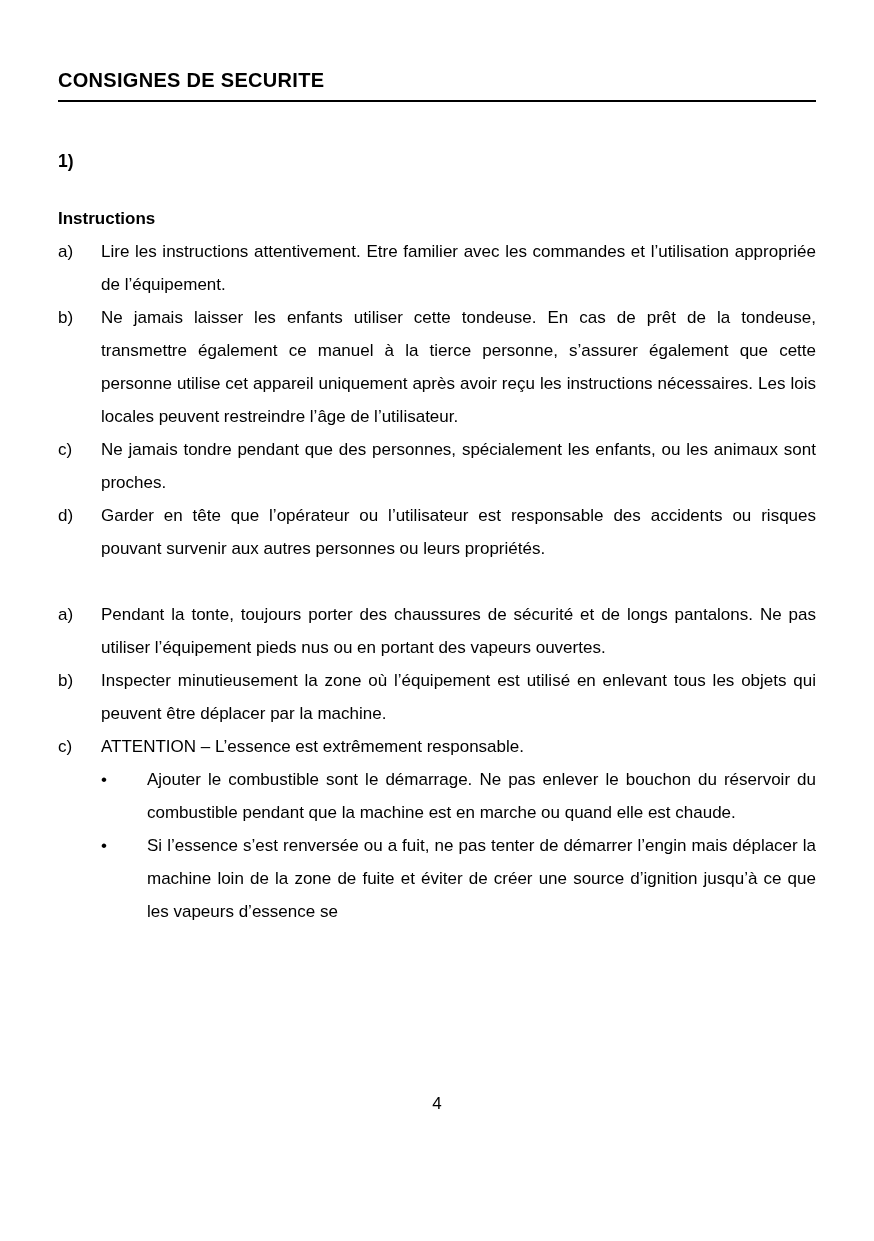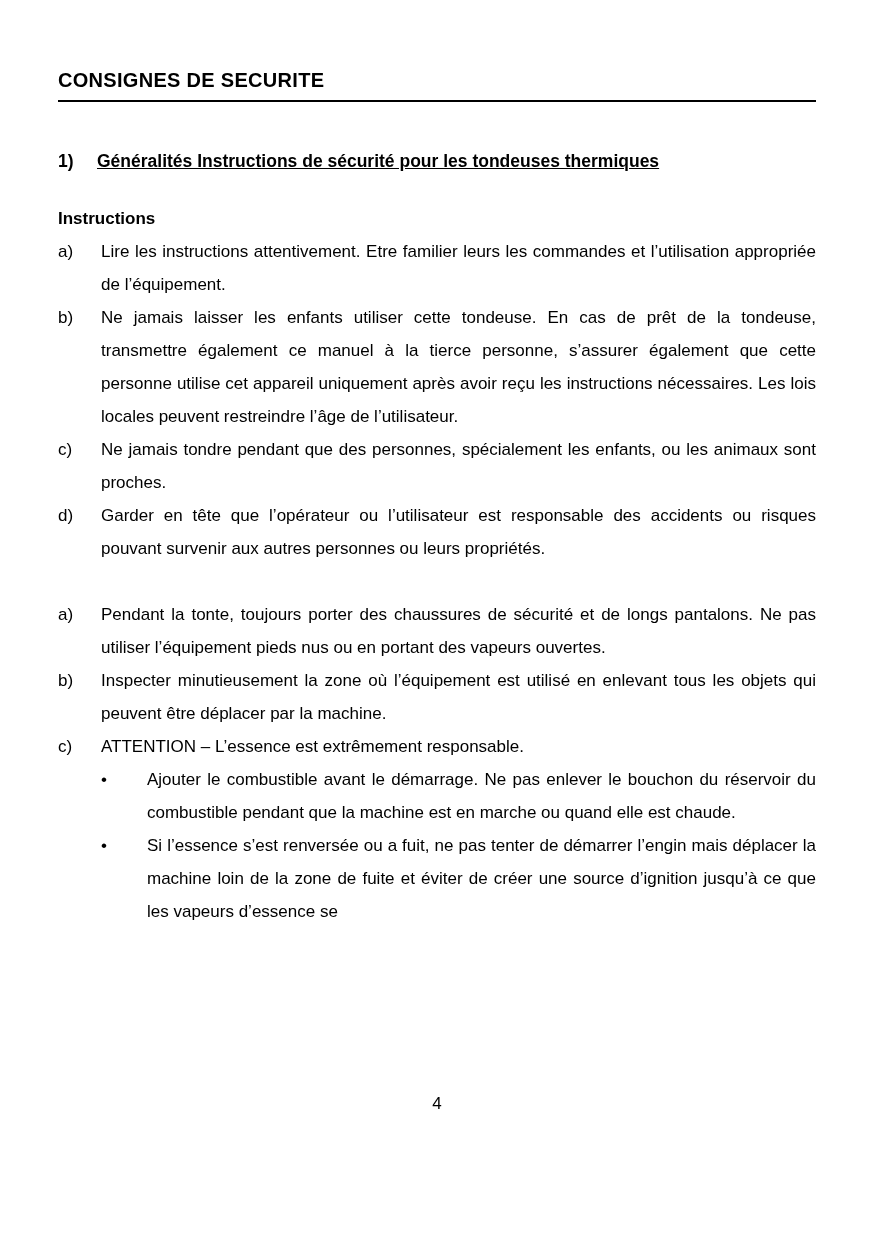--- a/index.html
+++ b/index.html
@@ -65,30 +65,29 @@
 
 <div class="page">
 
   <header>
     <h1 class="doc-title">CONSIGNES DE SECURITE</h1>
     <div class="title-rule"></div>
   </header>
 
   <div class="main-heading">
     <span class="num">1)</span>
-    <span class="txt">Généralités Instructions de sécurité pour les tondeuses thermiques</span>
   </div>
 
   <div class="doc-body">
 
     <section class="section">
       <div class="section-title">Instructions</div>
       <div class="item">
         <span class="label">a)</span>
-        <div class="text">Lire les instructions attentivement. Etre familier leurs les commandes et l’utilisation appropriée de l’équipement.</div>
+        <div class="text">Lire les instructions attentivement. Etre familier avec les commandes et l’utilisation appropriée de l’équipement.</div>
       </div>
       <div class="item">
         <span class="label">b)</span>
         <div class="text">Ne jamais laisser les enfants utiliser cette tondeuse. En cas de prêt de la tondeuse, transmettre également ce manuel à la tierce personne, s’assurer également que cette personne utilise cet appareil uniquement après avoir reçu les instructions nécessaires. Les lois locales peuvent restreindre l’âge de l’utilisateur.</div>
       </div>
       <div class="item">
         <span class="label">c)</span>
         <div class="text">Ne jamais tondre pendant que des personnes, spécialement les enfants, ou les animaux sont proches.</div>
       </div>
       <div class="item">
@@ -105,21 +104,21 @@
       <div class="item">
         <span class="label">b)</span>
         <div class="text">Inspecter minutieusement la zone où l’équipement est utilisé en enlevant tous les objets qui peuvent être déplacer par la machine.</div>
       </div>
       <div class="item">
         <span class="label">c)</span>
         <div class="text-wrap">
           <div class="text">ATTENTION – L’essence est extrêmement responsable.</div>
           <div class="bullet-item">
             <span class="bullet">•</span>
-            <div class="text">Ajouter le combustible avant le démarrage. Ne pas enlever le bouchon du réservoir du combustible pendant que la machine est en marche ou quand elle est chaude.</div>
+            <div class="text">Ajouter le combustible sont le démarrage. Ne pas enlever le bouchon du réservoir du combustible pendant que la machine est en marche ou quand elle est chaude.</div>
           </div>
           <div class="bullet-item">
             <span class="bullet">•</span>
             <div class="text">Si l’essence s’est renversée ou a fuit, ne pas tenter de démarrer l’engin mais déplacer la machine loin de la zone de fuite et éviter de créer une source d’ignition jusqu’à ce que les vapeurs d’essence se</div>
           </div>
         </div>
       </div>
     </section>
 
   </div>

